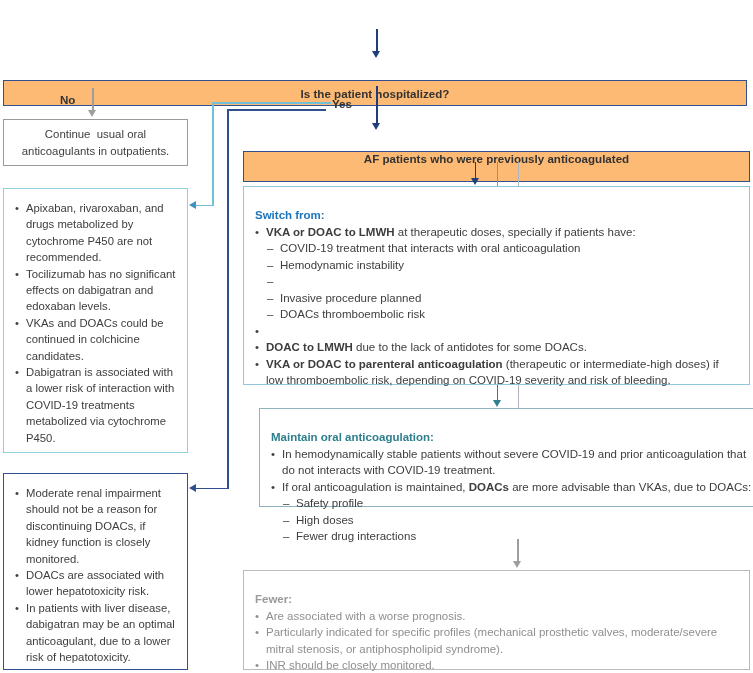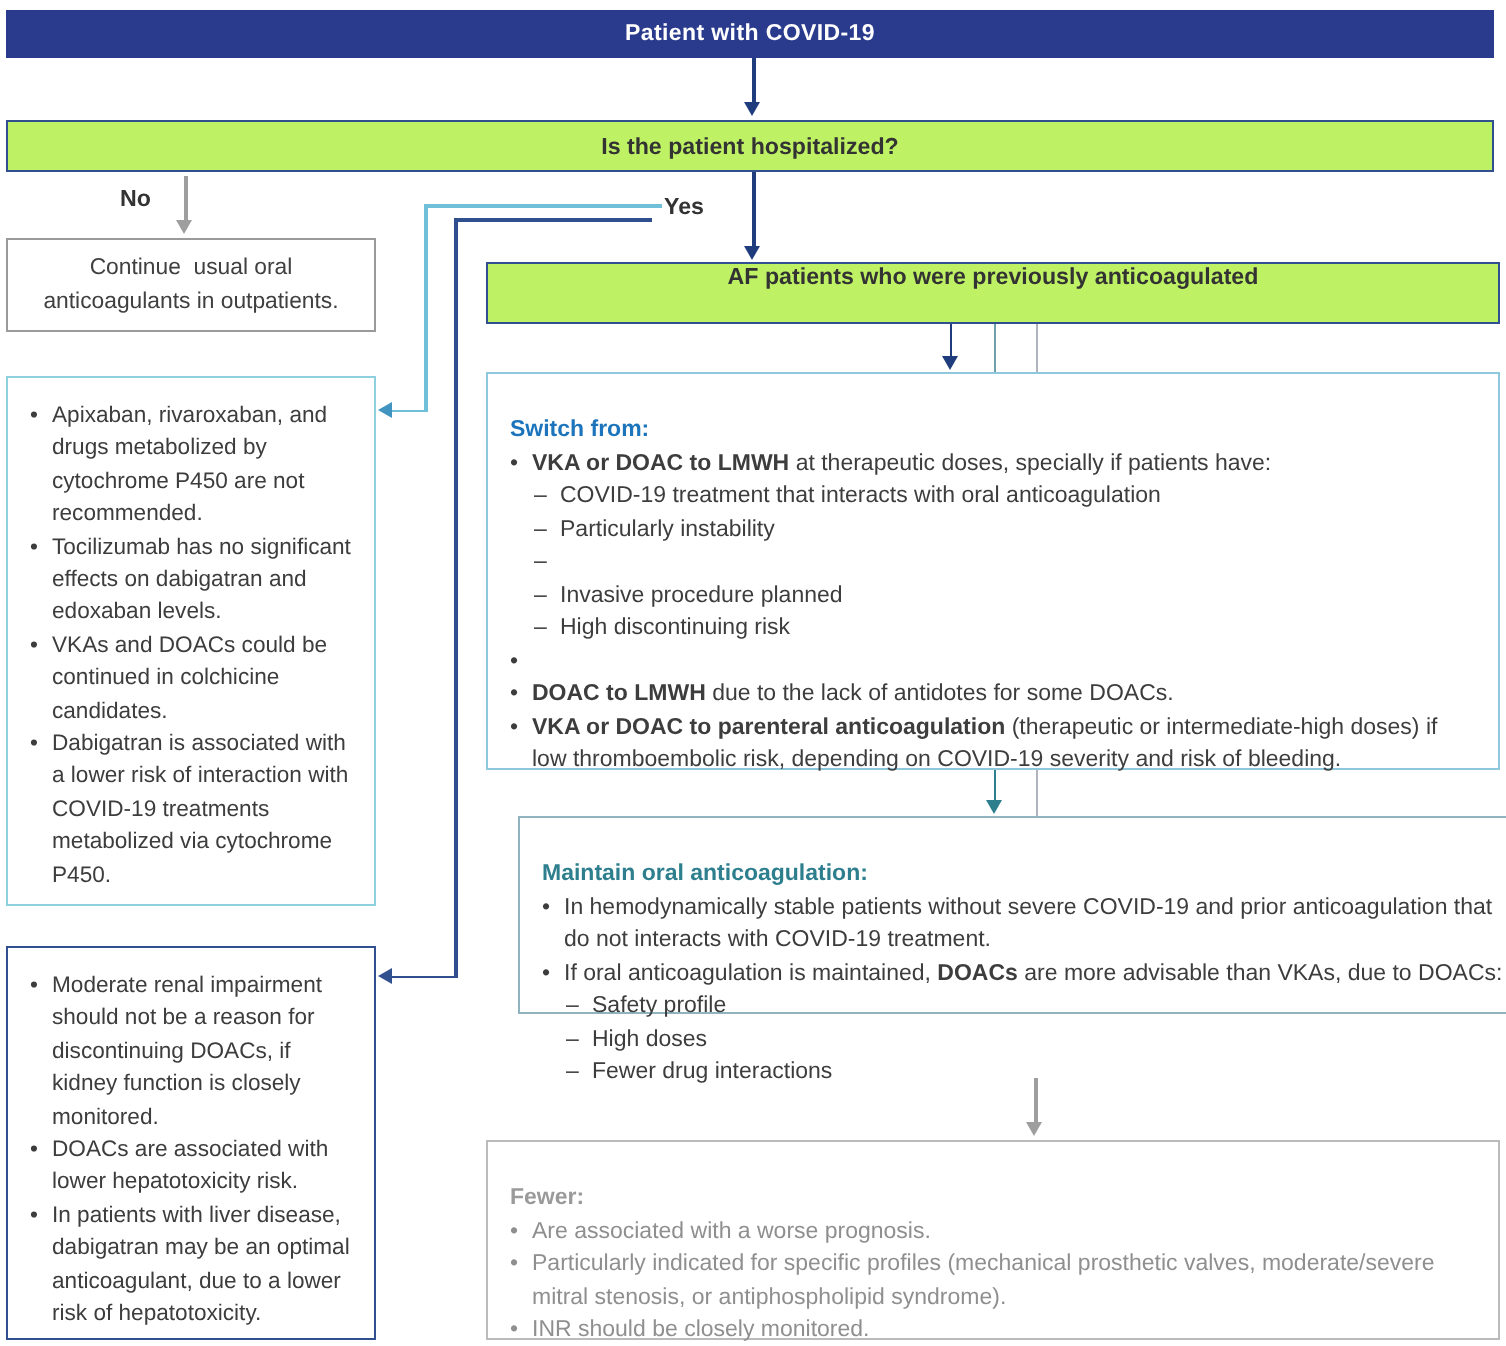--- a/index.html
+++ b/index.html
@@ -8,21 +8,21 @@
     font-family:"Liberation Sans","DejaVu Sans",sans-serif;
     color:#3d3d3d;overflow:hidden;
   }
   .abs{position:absolute;box-sizing:border-box;}
   
   .header-bar{
     left:3px;top:5px;width:744px;height:24px;background:#2a3a8c;
     display:flex;align-items:center;justify-content:center;
     color:#ffffff;font-weight:bold;font-size:11.5px;letter-spacing:.2px;
   }
-  .navy-box{background:#bef264;border:1.5px solid #30508f;}
+  .navy-box{background:#fdba74;border:1.5px solid #30508f;margin-top:20px;}
   .question-box{
     left:3px;top:60px;width:744px;height:26px;
     display:flex;align-items:center;justify-content:center;
     font-weight:bold;font-size:11.6px;color:#333;
   }
   .af-box{
     left:243px;top:131px;width:507px;height:31px;
     display:flex;align-items:flex-start;justify-content:center;
     font-weight:bold;font-size:11.6px;color:#333;
   }
@@ -64,23 +64,20 @@
   .c-cyan{color:#6fc0d8;}
   .c-cyanhead{color:#4193c0;}
   .c-blue{color:#2f4f8f;}
   .branch-label{position:absolute;font-weight:bold;font-size:11.6px;color:#333;text-align:right;}
 </style>
 </head>
 <body>
 
 <div id="canvas">
 
-  <div class="abs header-bar">
-    <span>Patient with COVID-19</span>
-  </div>
 
   <div class="abs vline c-navy" style="left:376px;top:29px;height:23px;"></div>
   <div class="abs ah down c-navy" style="left:372.2px;top:51px;"></div>
 
   <div class="abs navy-box question-box">
     <span>Is the patient hospitalized?</span>
   </div>
 
   <div class="branch-label" style="left:60px;top:93px;">No</div>
   <div class="abs vline c-gray" style="left:92px;top:88px;height:23px;"></div>
@@ -120,32 +117,32 @@
         <div class="li bullet">
           <span class="marker">•</span>
           <span class="txt"><span class="b">VKA or DOAC to LMWH</span><span> at therapeutic doses, specially if patients have:</span></span>
         </div>
         <div class="li dash">
           <span class="marker">–</span>
           <span class="txt"><span>COVID-19 treatment that interacts with oral anticoagulation</span></span>
         </div>
         <div class="li dash">
           <span class="marker">–</span>
-          <span class="txt"><span>Particularly instability</span></span>
+          <span class="txt"><span>Hemodynamic instability</span></span>
         </div>
         <div class="li dash">
           <span class="marker">–</span>
         </div>
         <div class="li dash">
           <span class="marker">–</span>
           <span class="txt"><span>Invasive procedure planned</span></span>
         </div>
         <div class="li dash">
           <span class="marker">–</span>
-          <span class="txt"><span>High discontinuing risk</span></span>
+          <span class="txt"><span>DOACs thromboembolic risk</span></span>
         </div>
         <div class="li bullet">
           <span class="marker">•</span>
         </div>
         <div class="li bullet">
           <span class="marker">•</span>
           <span class="txt"><span class="b">DOAC to LMWH</span><span> due to the lack of antidotes for some DOACs.</span></span>
         </div>
         <div class="li bullet">
           <span class="marker">•</span>

